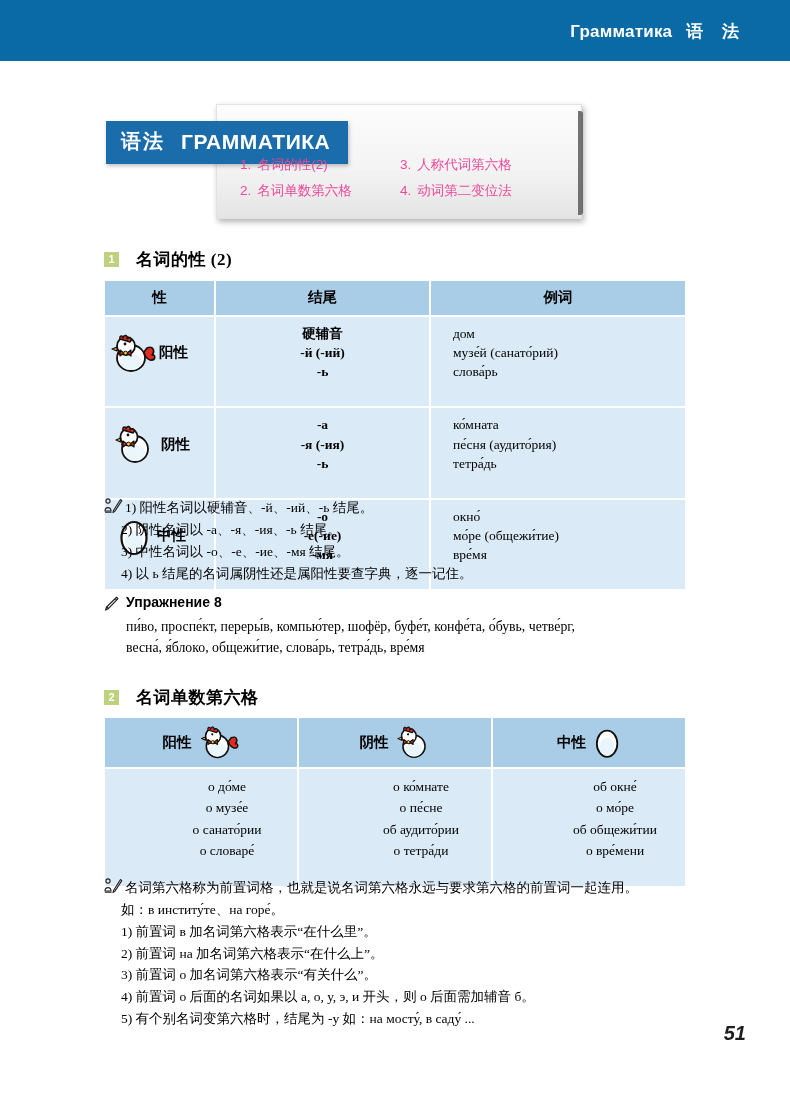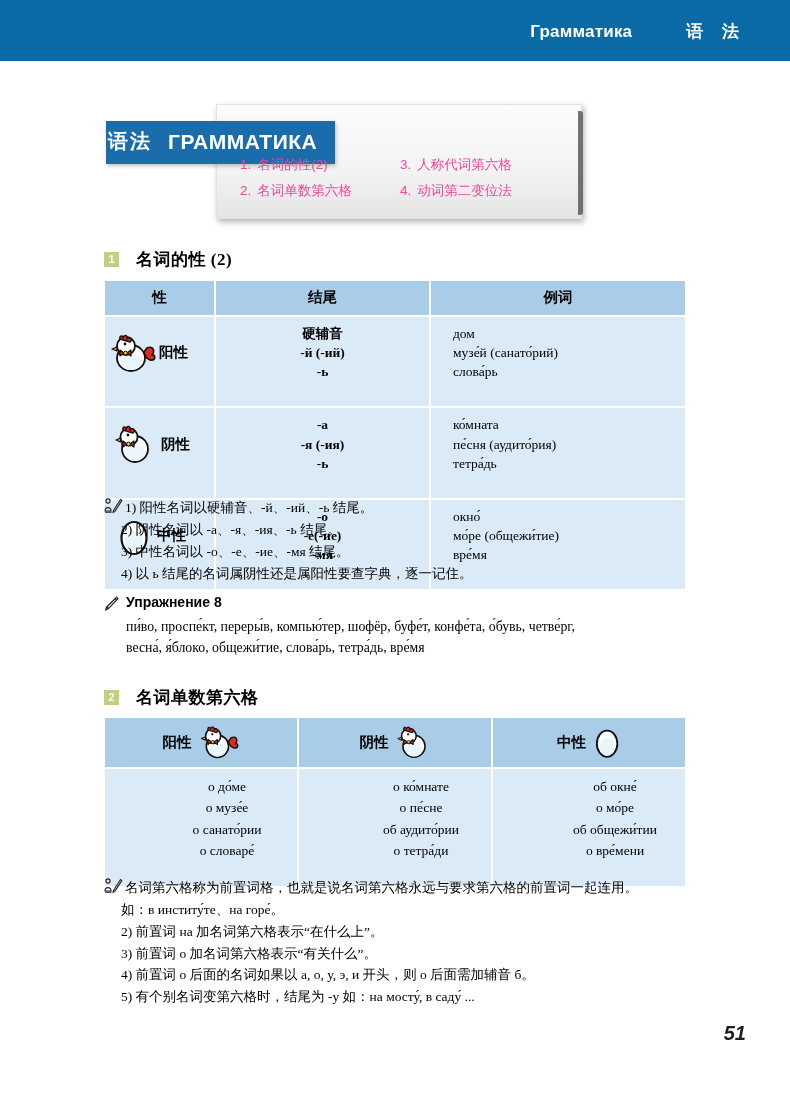--- a/index.html
+++ b/index.html
@@ -36,21 +36,20 @@
     font-family: "Liberation Sans", sans-serif;
     font-weight: bold;
     font-size: 17px;
     letter-spacing: .2px;
   }
   .band-cn {
     font-family: "Liberation Sans", sans-serif;
     font-weight: bold;
     font-size: 17px;
     letter-spacing: 7px;
-    margin-left: 40px;
   }
   #band-rule {
     position: absolute;
     left: 0; top: 61px;
     width: 790px; height: 3px;
     background: #ffffff;
   }
 
   
   #title-card {
@@ -68,21 +67,21 @@
     width: 5px; height: 104px;
     background: #5c5c5c;
     border-radius: 0 3px 3px 0;
     opacity: .85;
   }
   #title-tab {
     position: absolute;
     left: 106px; top: 121px;
     background: #1a6cab;
     color: #fff;
-    padding: 7px 18px 9px 2px;
+    padding: 7px 18px 9px 15px;
     display: flex;
     align-items: center;
     gap: 16px;
     box-shadow: 1px 2px 4px rgba(0,0,0,.25);
   }
   #title-tab .t-cn {
     font-family: "Liberation Sans", sans-serif;
     font-weight: bold;
     font-size: 20px;
     letter-spacing: 2px;
@@ -561,19 +560,20 @@
       <svg width="19" height="16" viewBox="0 0 19 16">
         <circle cx="4" cy="3" r="2.1" fill="none" stroke="#222" stroke-width="1.1"></circle>
         <path d="M1 13 C1 8.5 7 8.5 7 13 Z" fill="none" stroke="#222" stroke-width="1.1"></path>
         <line x1="1" y1="14.2" x2="7.6" y2="14.2" stroke="#222" stroke-width="1.1"></line>
         <path d="M16.5 1.5 L9.5 12.5 L9 14.6 L10.8 13.4 L17.8 2.6 Z" fill="none" stroke="#222" stroke-width="1.1" stroke-linejoin="round"></path>
       </svg>
     </span>
     <span class="note-text cn">名词第六格称为前置词格，也就是说名词第六格永远与要求第六格的前置词一起连用。</span>
   </div>
   <div class="note-sub cn">如：в институ́те、на горе́。</div>
+  <div class="note-sub cn">1) 前置词 в 加名词第六格表示“在什么里”。</div>
   <div class="note-sub cn">2) 前置词 на 加名词第六格表示“在什么上”。</div>
   <div class="note-sub cn">3) 前置词 о 加名词第六格表示“有关什么”。</div>
   <div class="note-sub cn">4) 前置词 о 后面的名词如果以 а, о, у, э, и 开头，则 о 后面需加辅音 б。</div>
   <div class="note-sub cn">5) 有个别名词变第六格时，结尾为 -у 如：на мосту́, в саду́ ...</div>
 </div>
 
 <div id="page-num">51</div>
 
 </body></html>

